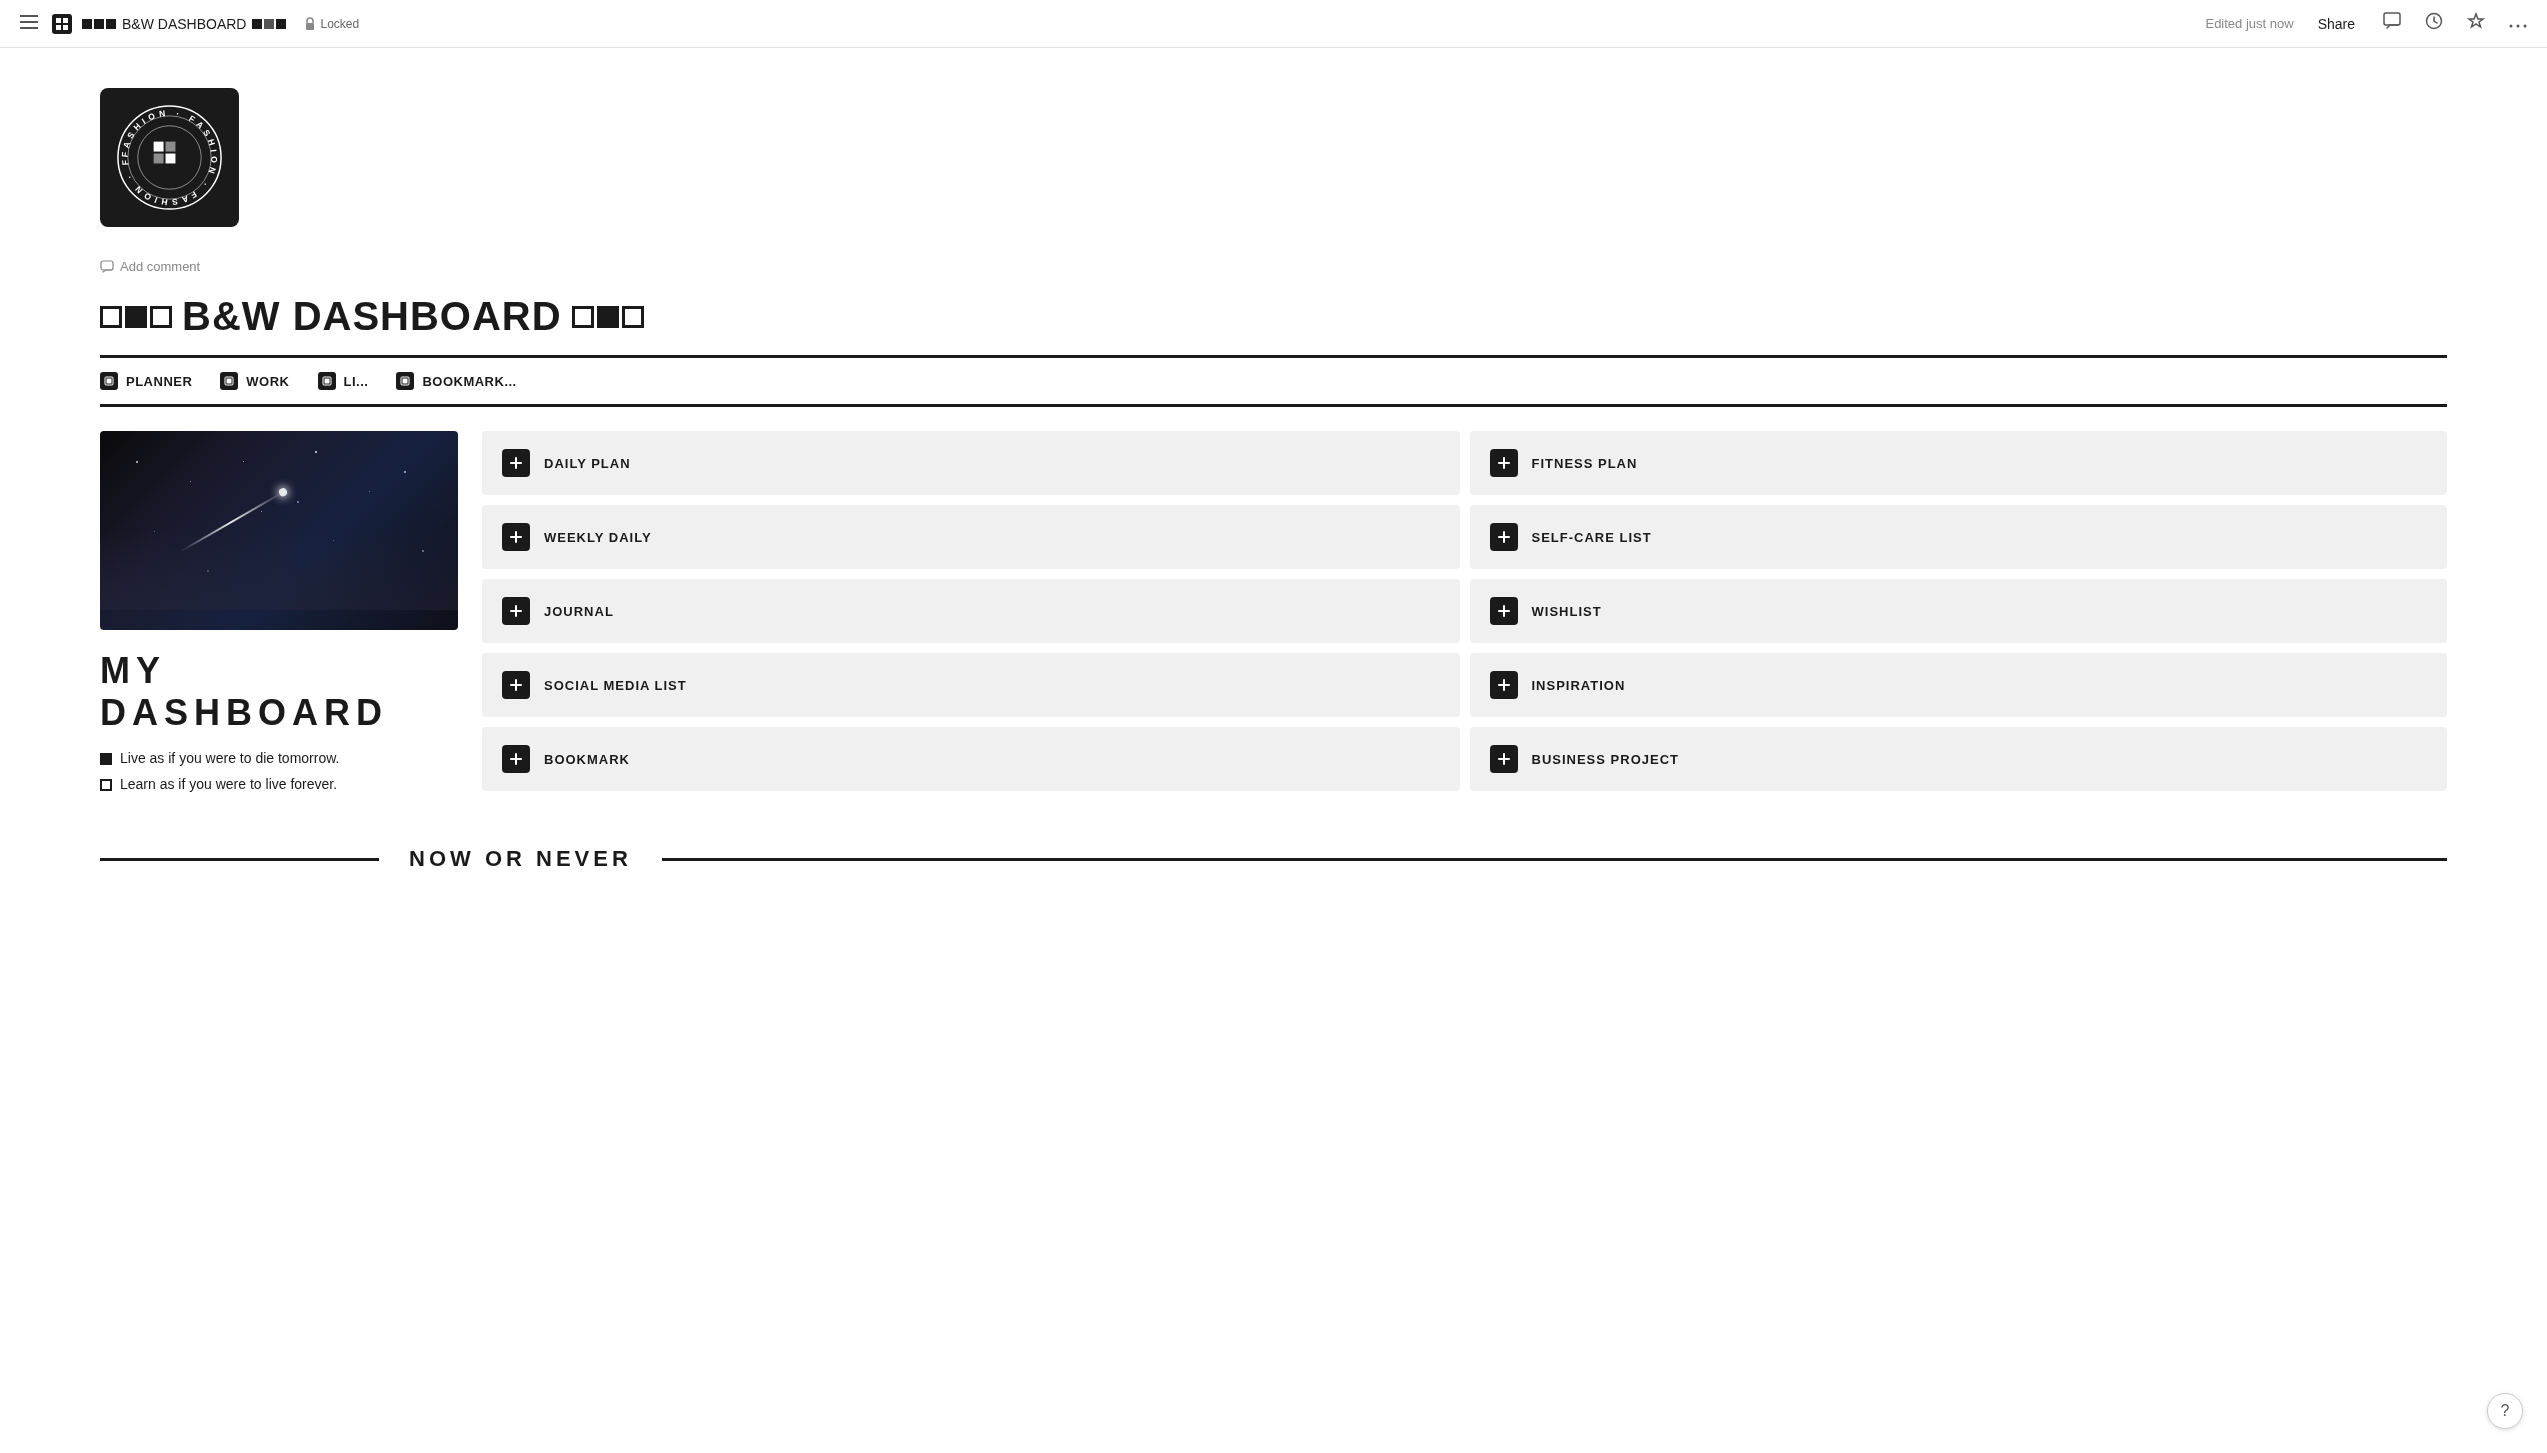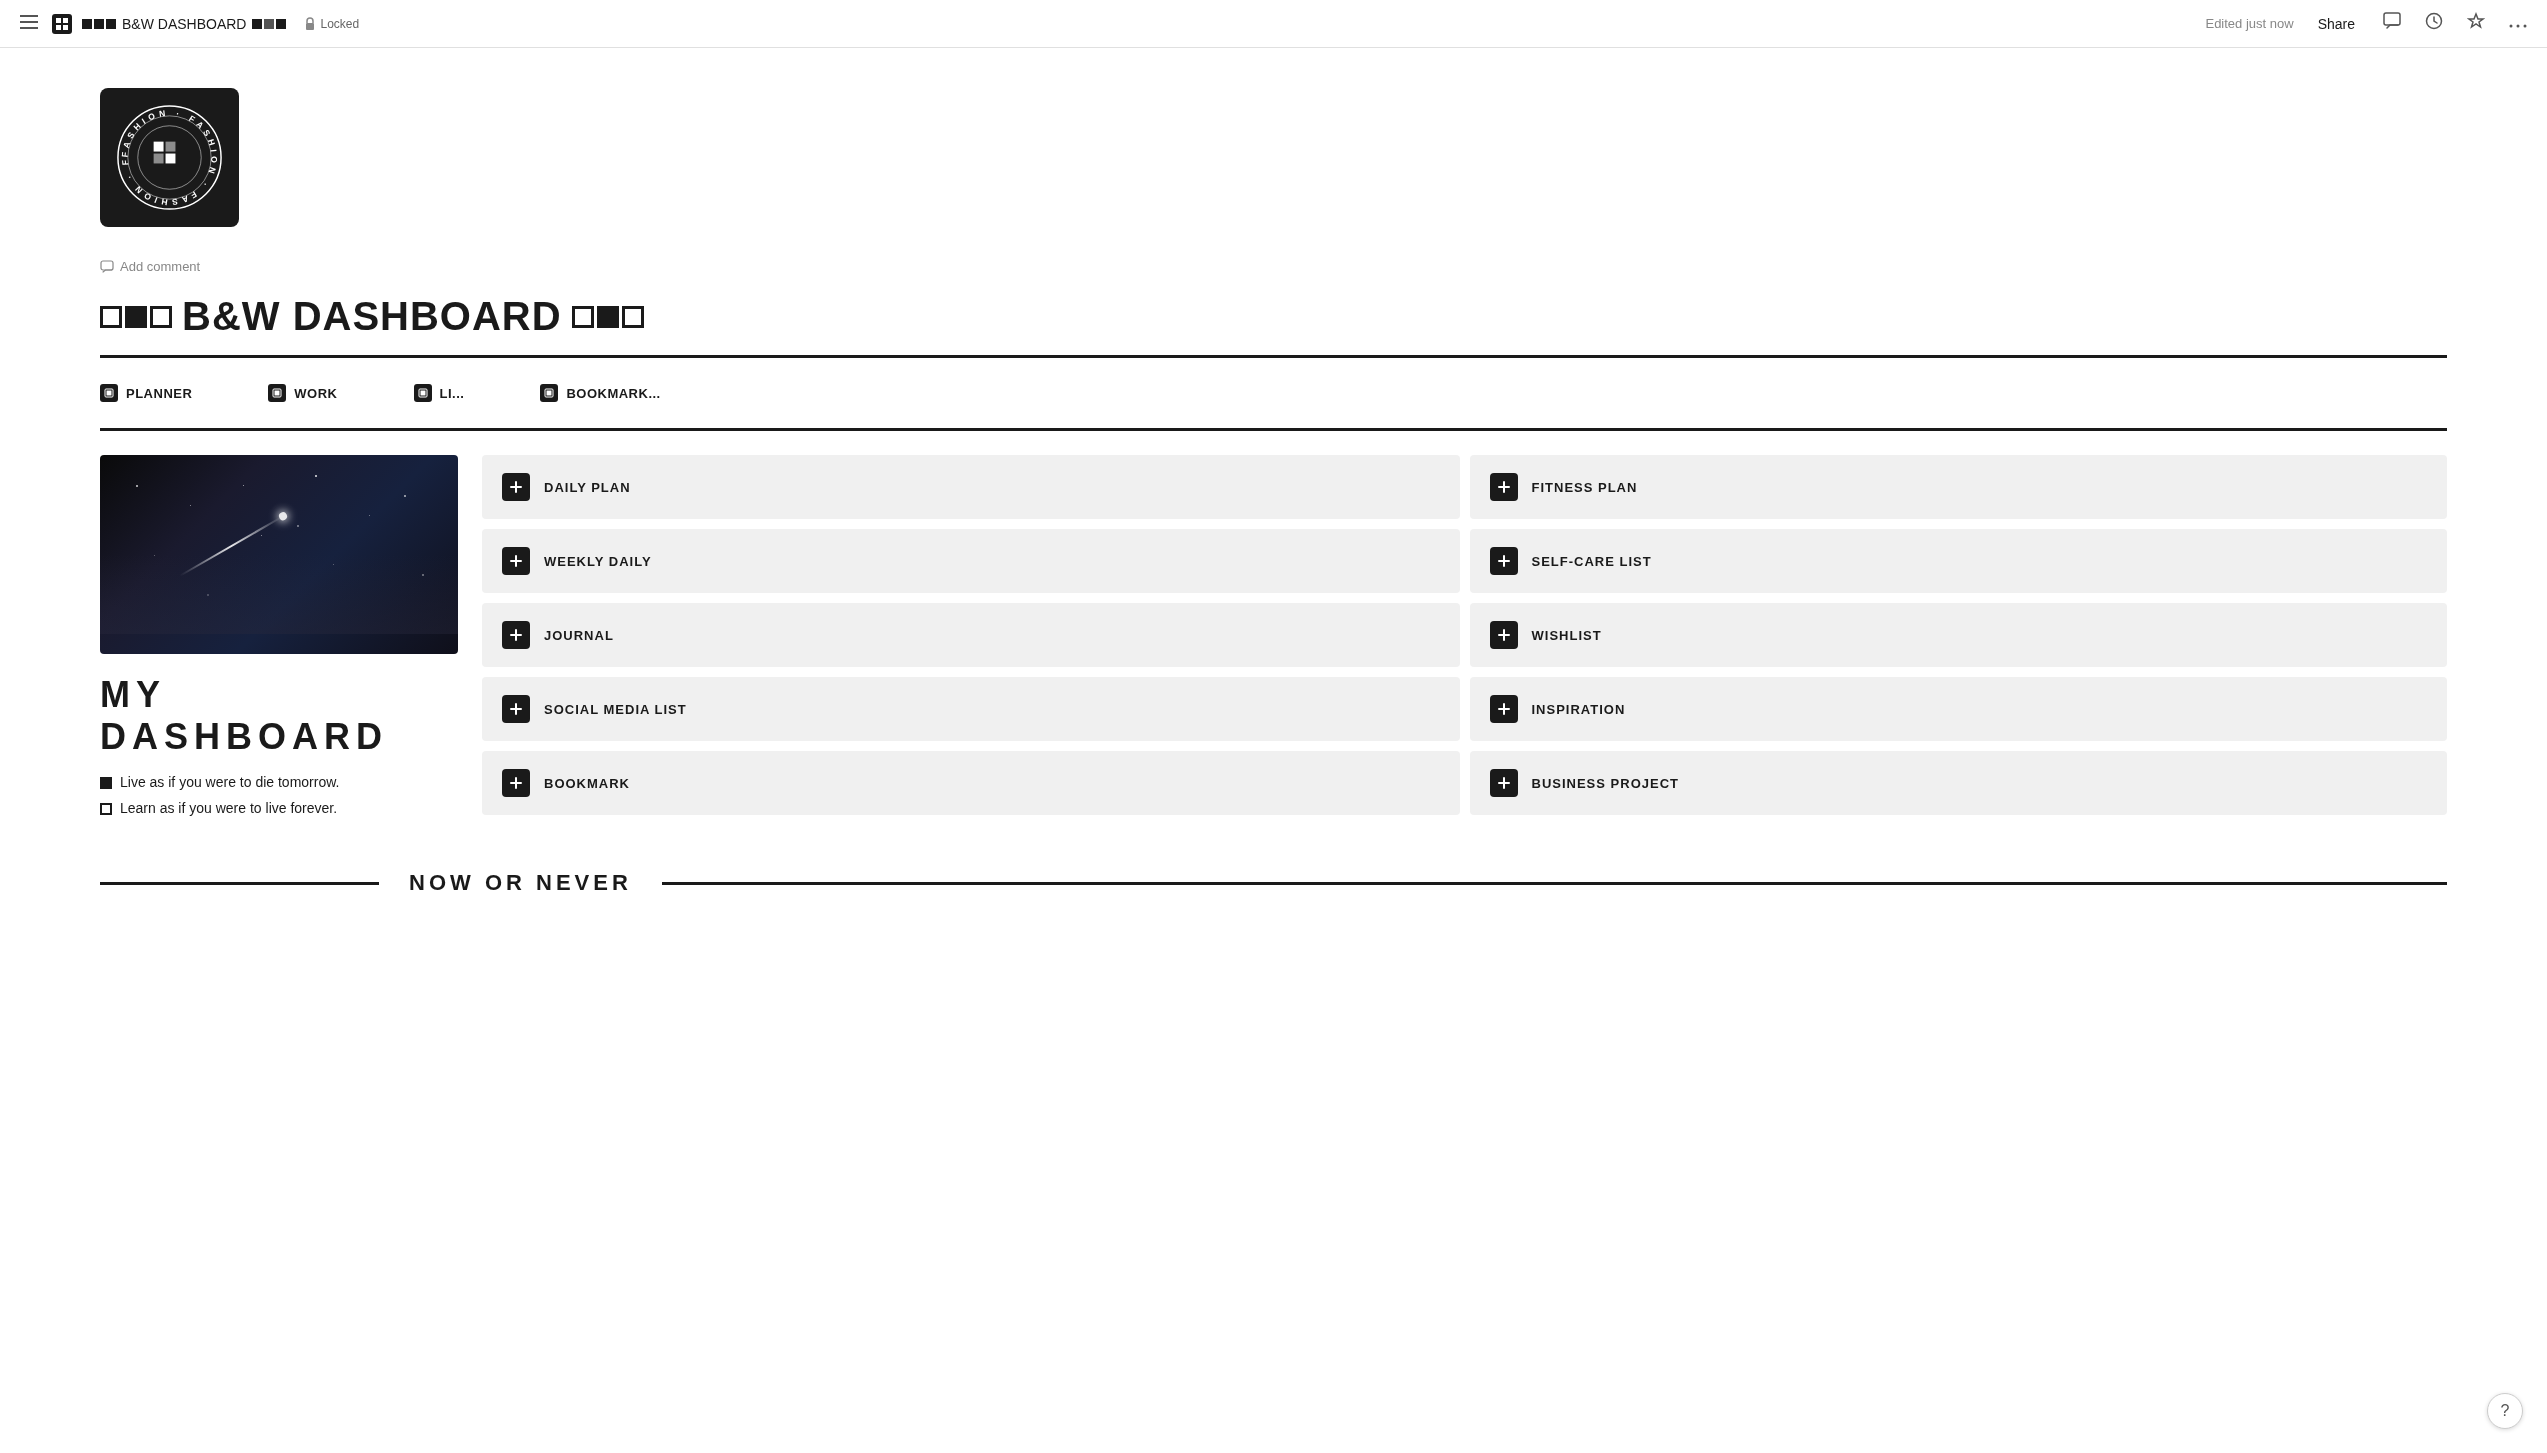--- a/index.html
+++ b/index.html
@@ -164,22 +164,22 @@
     .divider {
       height: 3px;
       background: #1a1a1a;
       margin: 0 100px;
     }
 
     
     .tabs-nav {
       display: flex;
       align-items: flex-end;
-      padding: 26px 100px;
-      gap: 76px;
+      padding: 14px 100px;
+      gap: 28px;
     }
     .tab-item {
       display: flex;
       align-items: center;
       gap: 8px;
       font-size: 13px;
       font-weight: 600;
       letter-spacing: 0.5px;
       color: #1a1a1a;
       cursor: pointer;

